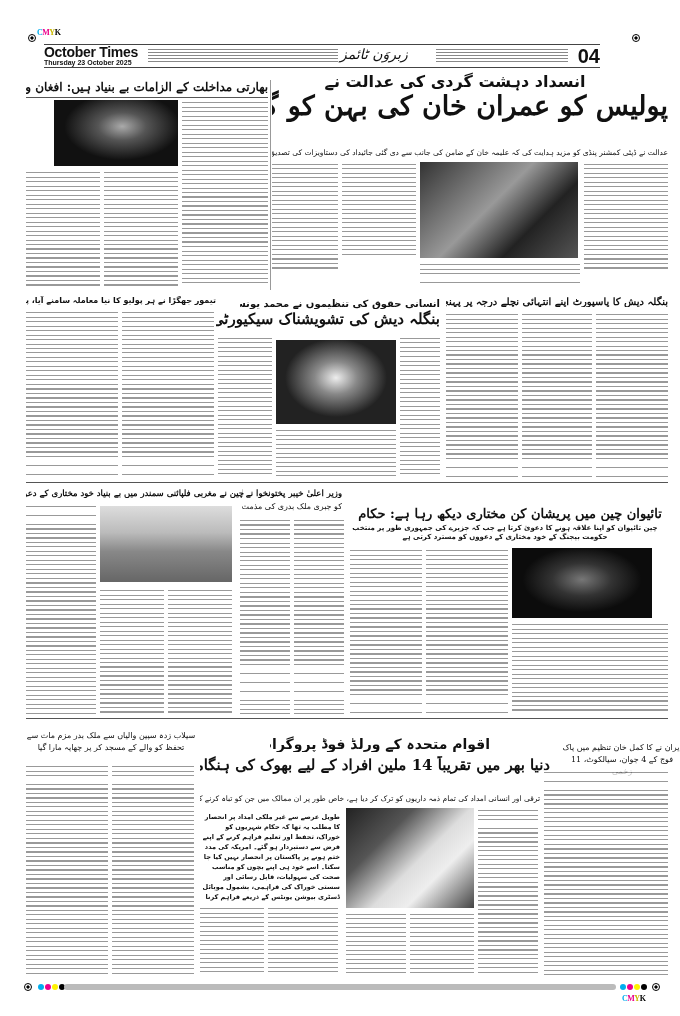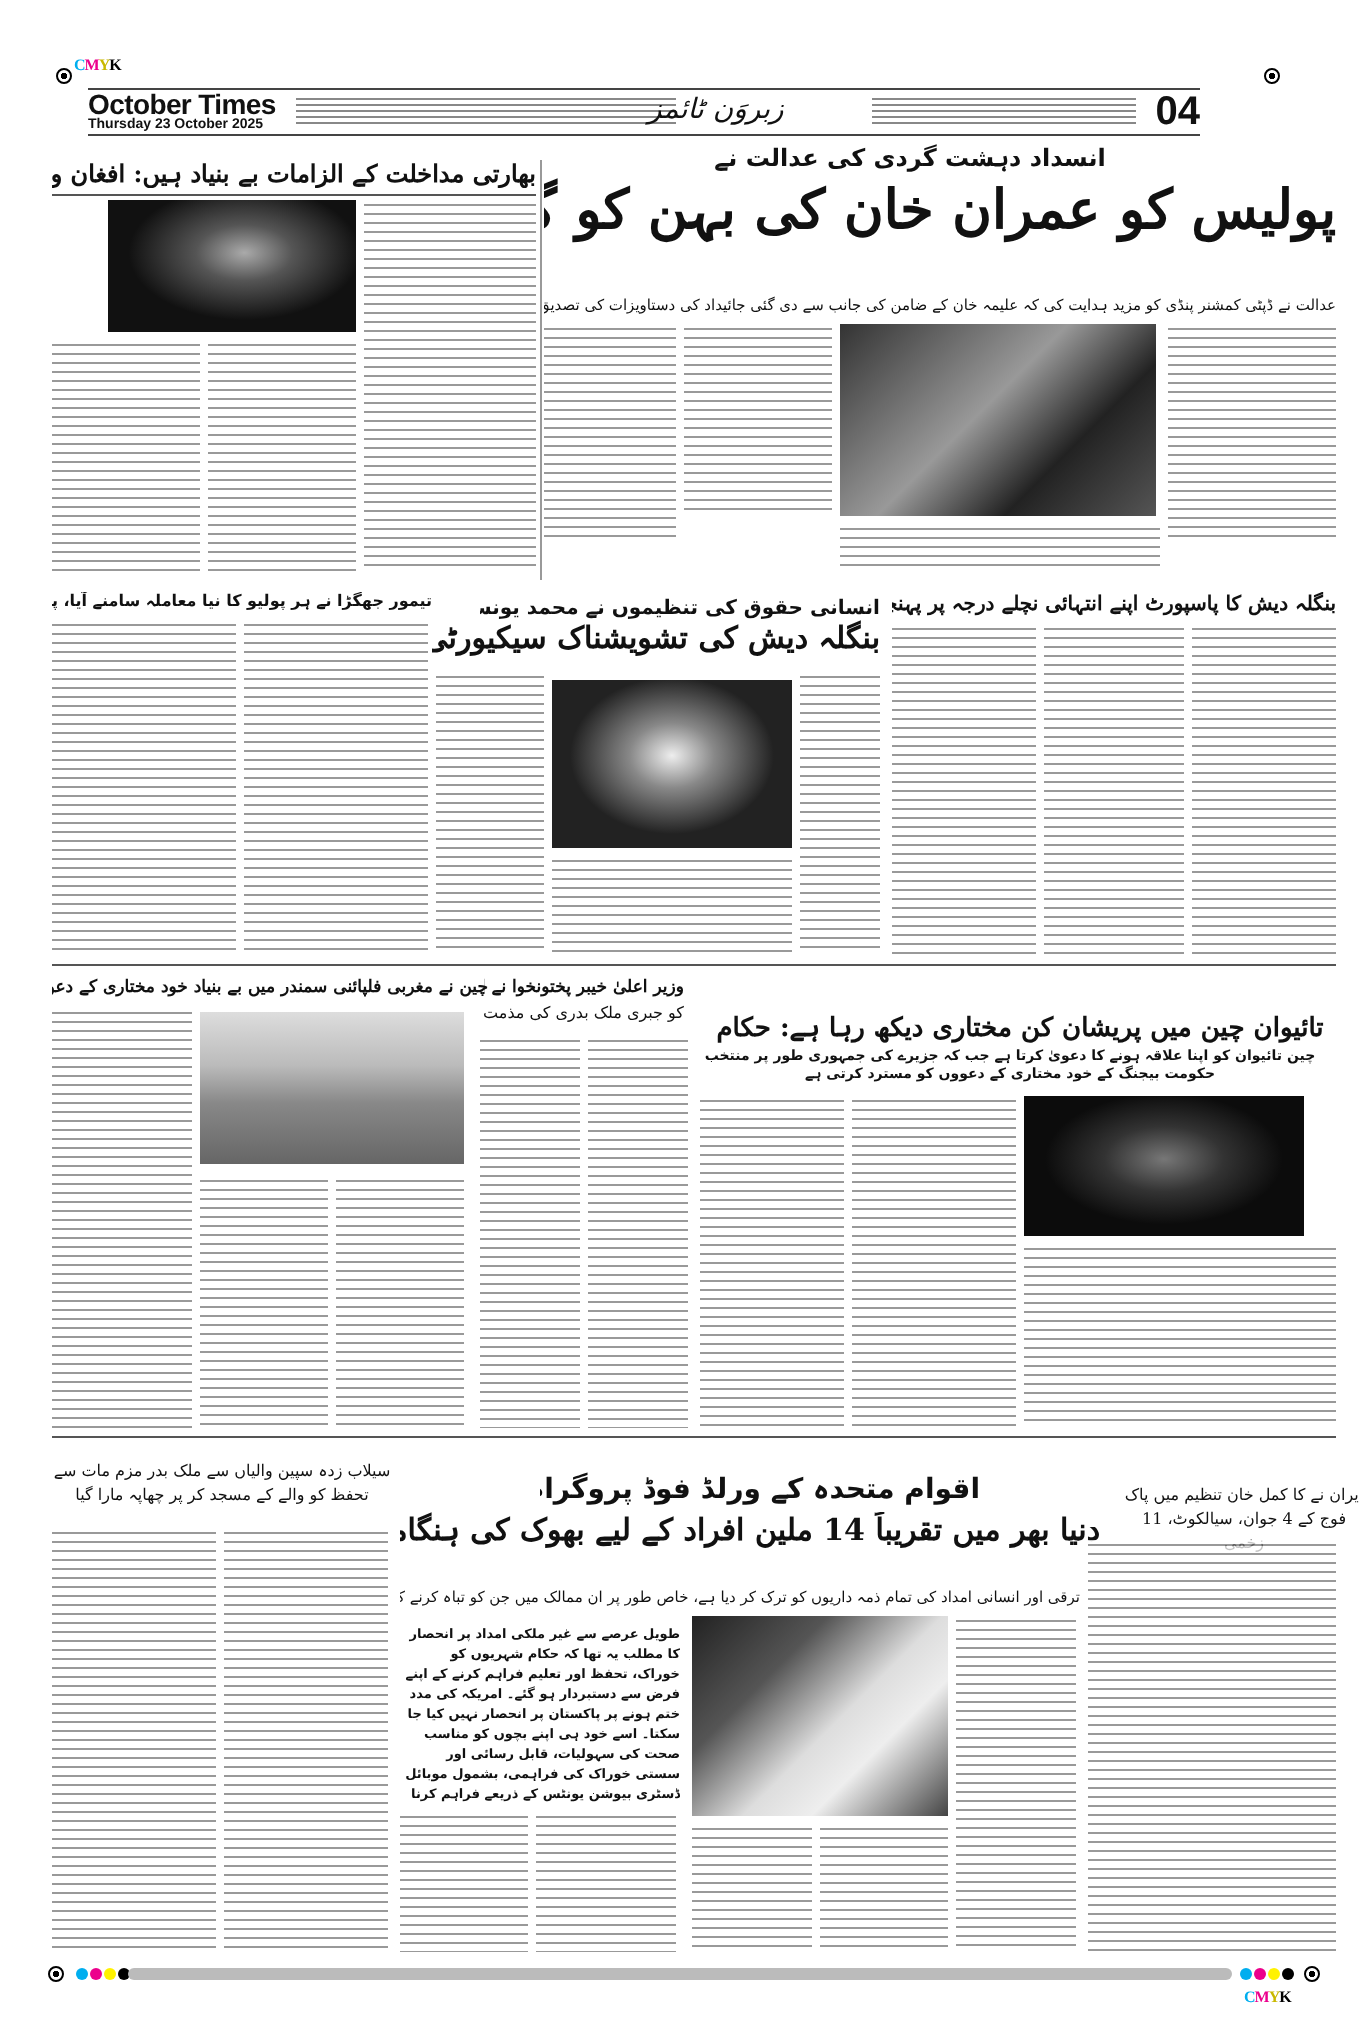--- a/index.html
+++ b/index.html
@@ -6,21 +6,21 @@
   body{width:680px;height:1016px;position:relative;overflow:hidden;font-family:"DejaVu Sans",sans-serif;color:#111;}
   .abs{position:absolute;}
   .reg{width:8px;height:8px;border-radius:50%;border:1px solid #000;box-sizing:border-box;background:radial-gradient(circle,#000 35%,#fff 40%);}
   .cmyk{font-family:Liberation Serif, serif;font-weight:bold;font-size:8px;letter-spacing:-0.5px;}
   .cmyk .c{color:#00aeef}.cmyk .m{color:#ec008c}.cmyk .y{color:#c9b800}.cmyk .k{color:#000}
   .masthead{left:44px;top:44px;width:556px;height:22px;border-top:1px solid #444;border-bottom:1px solid #444;background:#fff;}
   .mh-en{position:absolute;left:0;top:0;}
   .mh-en .t1{font-family:"Liberation Sans",sans-serif;font-weight:bold;font-size:14px;line-height:14px;letter-spacing:-0.3px;}
   .mh-en .t2{font-family:"Liberation Sans",sans-serif;font-weight:bold;font-size:7px;line-height:8px;}
   .lines{position:absolute;height:14px;top:4px;background:repeating-linear-gradient(#888 0 1px,#fff 1px 3px);}
-  .mh-ur{position:absolute;left:280px;top:1px;font-family:"DejaVu Serif",serif;font-size:14px;font-style:italic;}
+  .mh-ur{position:absolute;left:296px;top:1px;font-family:"DejaVu Serif",serif;font-size:14px;font-style:italic;}
   .mh-num{position:absolute;right:0;top:1px;font-family:"Liberation Sans",sans-serif;font-weight:bold;font-size:20px;line-height:20px;}
   .urdu{direction:rtl;text-align:center;font-family:"DejaVu Sans",sans-serif;white-space:nowrap;overflow:hidden;}
   .kicker{font-weight:bold;}
   .head{font-family:"DejaVu Serif",serif;}
   .col{position:absolute;background:repeating-linear-gradient(#fff 0 2px,#777 2px 3px,#fff 3px 4.5px);opacity:.75;}
   .photo{position:absolute;background:#222;}
   .rule{position:absolute;background:#555;}
   .vrule{position:absolute;width:1px;background:#999;}
   .footer-bar{left:64px;top:984px;width:552px;height:6px;border-radius:3px;background:#bbb;}
   .dot{width:6px;height:6px;border-radius:50%;position:absolute;top:984px;}
@@ -38,21 +38,21 @@
   <div class="mh-en">
     <div class="t1">October Times</div>
     <div class="t2">Thursday 23 October 2025</div>
   </div>
   <div class="lines" style="left:104px;width:190px;"></div>
   <div class="mh-ur">زبروَن ٹائمز</div>
   <div class="lines" style="left:392px;width:132px;"></div>
   <div class="mh-num">04</div>
 </div>
 
-<div class="abs urdu kicker" style="left:300px;top:72px;width:310px;font-size:12px;">انسداد دہشت گردی کی عدالت نے</div>
+<div class="abs urdu kicker" style="left:300px;top:72px;width:310px;font-size:16px;">انسداد دہشت گردی کی عدالت نے</div>
 <div class="abs urdu head" style="left:272px;top:88px;width:396px;font-size:27px;line-height:36px;font-weight:bold;">پولیس کو عمران خان کی بہن کو گرفتار کرنے کا حکم دیا</div>
 <div class="abs urdu" style="left:272px;top:148px;width:396px;font-size:7.5px;">عدالت نے ڈپٹی کمشنر پنڈی کو مزید ہدایت کی کہ علیمہ خان کے ضامن کی جانب سے دی گئی جائیداد کی دستاویزات کی تصدیق کی جائے</div>
 <div class="photo" style="left:420px;top:162px;width:158px;height:96px;background:linear-gradient(135deg,#333,#999 45%,#222 70%,#555);"></div>
 <div class="col" style="left:584px;top:162px;width:84px;height:110px;"></div>
 <div class="col" style="left:342px;top:162px;width:74px;height:96px;"></div>
 <div class="col" style="left:272px;top:162px;width:66px;height:110px;"></div>
 <div class="col" style="left:420px;top:262px;width:160px;height:22px;"></div>
 
 <div class="abs urdu head" style="left:26px;top:80px;width:242px;font-size:12px;font-weight:bold;">بھارتی مداخلت کے الزامات بے بنیاد ہیں: افغان وزیر دفاع</div>
 <div class="rule" style="left:26px;top:97px;width:242px;height:1px;"></div>

